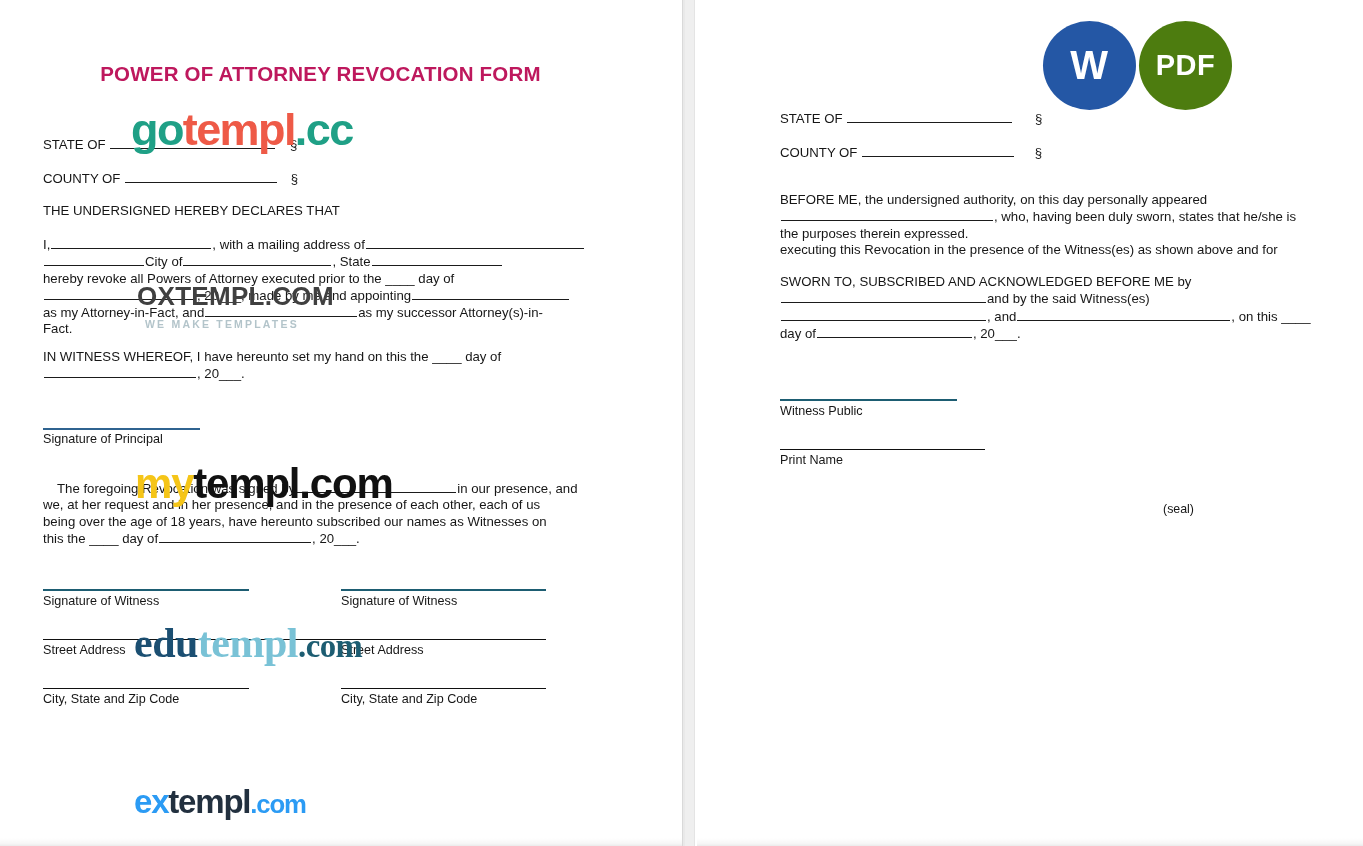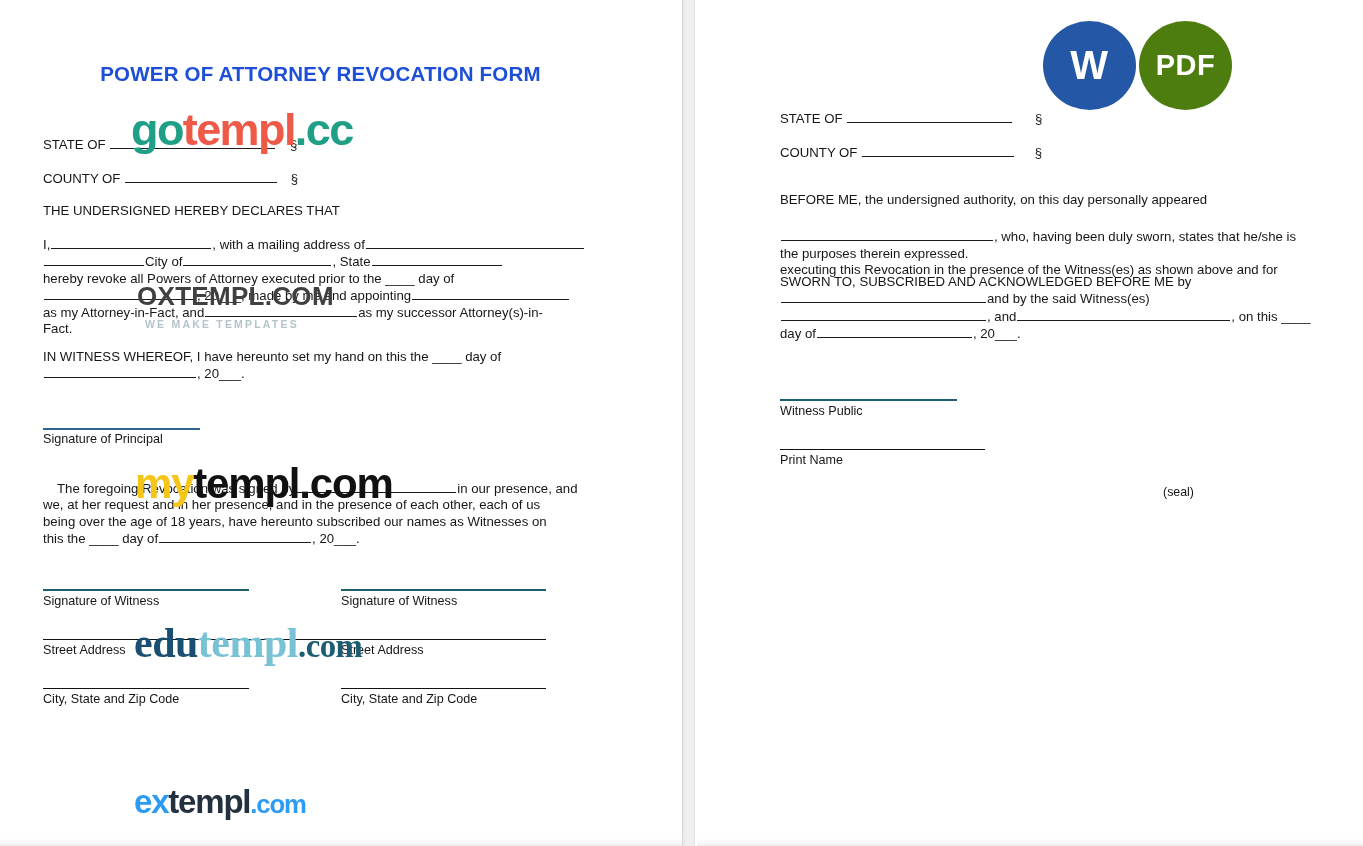--- a/index.html
+++ b/index.html
@@ -53,21 +53,21 @@
   
   .doc-title {
     position: absolute;
     left: 43px;
     top: 62px;
     width: 555px;
     text-align: center;
     font-size: 20.5px;
     font-weight: bold;
     letter-spacing: 0.2px;
-    color: #1d4ed8;
+    color: #be185d;
   }
 
   .line-row {
     position: absolute;
     font-size: 13.2px;
     line-height: 17px;
     white-space: nowrap;
     color: #161616;
   }
   .para {
@@ -252,21 +252,21 @@
   </div>
 
   <div class="line-row" style="left:83px; top:144px;">
     <span>COUNTY OF</span>
     <span class="rule" style="width:152px;"></span>
     <span style="margin-left:16px;">§</span>
   </div>
 
   <div class="para" style="left:83px; top:192px; width:536px;">
     <div style="white-space:nowrap;">BEFORE ME, the undersigned authority, on this day personally appeared</div>
-    <div style="white-space:nowrap;margin-top:20px;">
+    <div style="white-space:nowrap;">
       <span class="rule" style="width:212px;"></span><span>, who, having been duly sworn, states that he/she is</span>
     </div>
     <div style="white-space:nowrap;">the purposes therein expressed.</div>
     <div style="white-space:nowrap;">executing this Revocation in the presence of the Witness(es) as shown above and for</div>
   </div>
 
   <div class="para" style="left:83px; top:274px; width:536px;">
     <div style="white-space:nowrap;">SWORN TO, SUBSCRIBED AND ACKNOWLEDGED BEFORE ME by</div>
     <div style="white-space:nowrap;">
       <span class="rule" style="width:205px;"></span><span>and by the said Witness(es)</span>
@@ -278,21 +278,21 @@
       <span>day of</span><span class="rule" style="width:155px;"></span><span>, 20___.</span>
     </div>
   </div>
 
   <div class="sig-rule teal" style="left:83px; top:399px; width:177px;"></div>
   <div class="sig-label" style="left:83px; top:404px;">Witness Public</div>
 
   <div class="sig-rule black" style="left:83px; top:449px; width:205px;"></div>
   <div class="sig-label" style="left:83px; top:453px;">Print Name</div>
 
-  <div class="seal-label" style="left:466px; top:485px;">(seal)</div>
+  <div class="seal-label" style="left:466px; top:502px;">(seal)</div>
 
 </div>
 
 <div class="badge" id="badge-word">W</div>
 <div class="badge" id="badge-pdf">PDF</div>
 
 <div class="page-bottom-edge" id="edge-left"></div>
 <div class="page-bottom-edge" id="edge-right"></div>
 
 </body></html>

